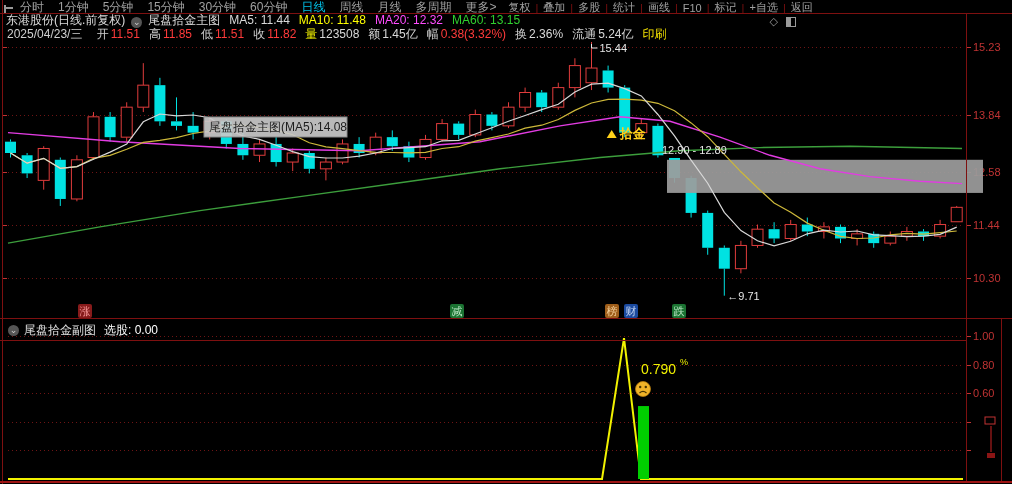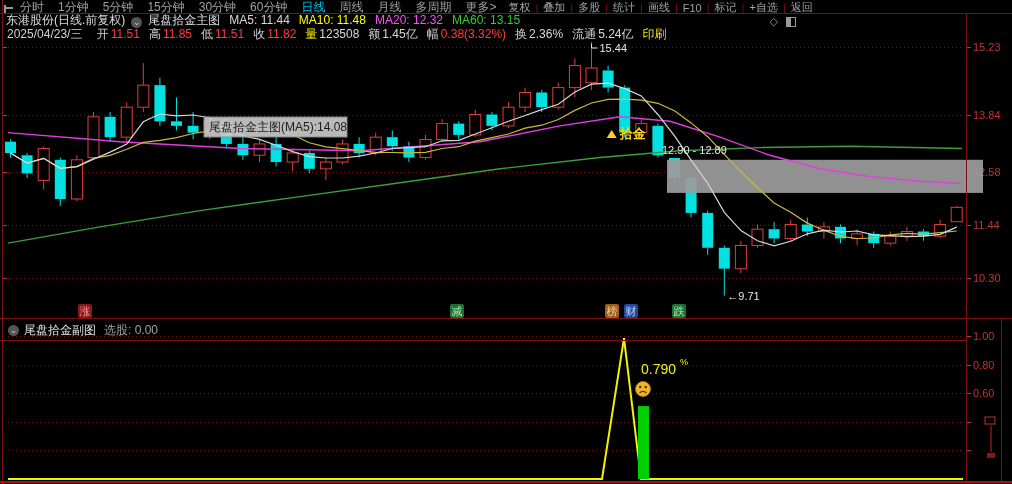--- a/index.html
+++ b/index.html
@@ -34,21 +34,21 @@
   #infobar span{margin-left:2px;}
   #infobar .grp{margin-left:7px;}
   
   #main-svg{position:absolute;top:42px;left:0;}
   #sub-svg{position:absolute;top:319px;left:0;}
   
   .wm{position:absolute;top:304px;width:14px;height:14px;border-radius:2px;font-size:11px;
       line-height:14px;text-align:center;opacity:.95;}
   
   #subheader{position:absolute;top:321px;left:0;height:18px;display:flex;align-items:center;font-size:12px;color:#e0e0e0;}
-  #subheader .param{color:#a3a3a3;margin-left:8px;}
+  #subheader .param{color:#ffffff;margin-left:8px;}
   #subheader .circle-icon{margin-left:8px;margin-right:5px;}
 </style>
 </head>
 <body>
 
 <div id="app">
 
   <div id="toolbar">
     <div class="cut">
       <span class="win-icon"></span>

